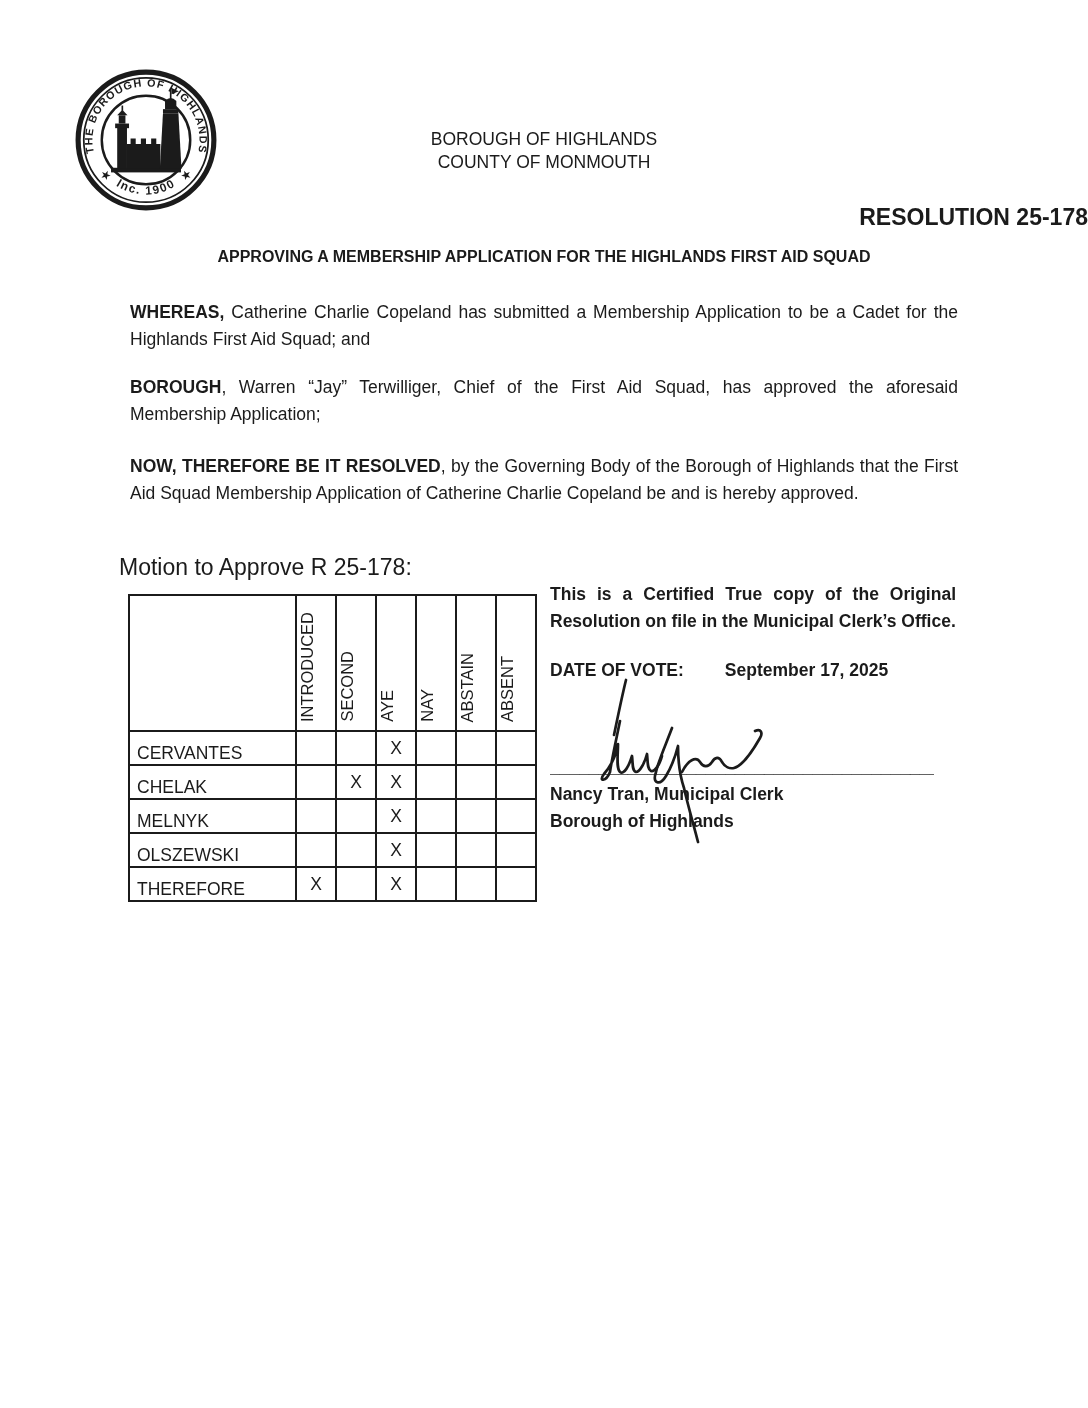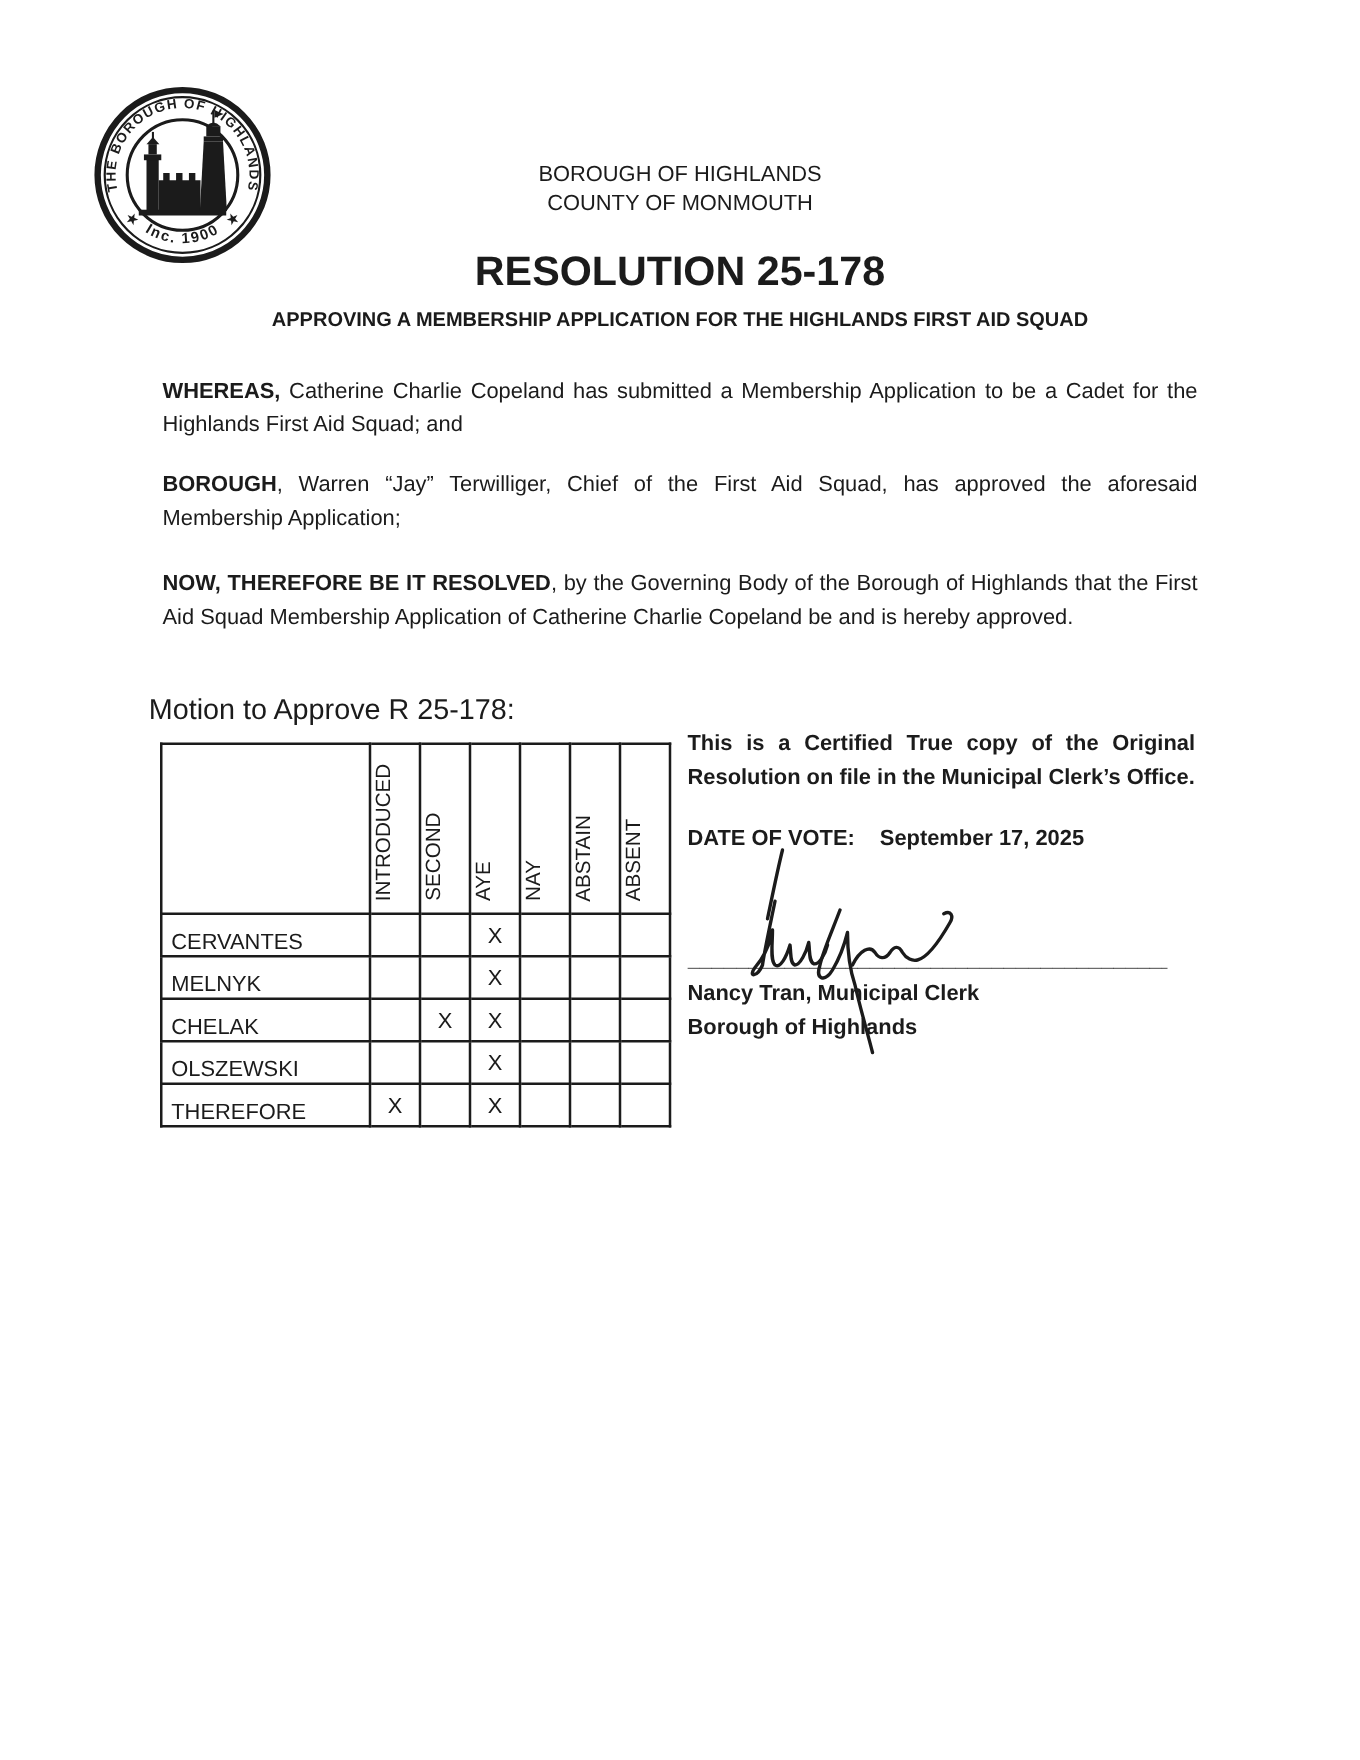--- a/index.html
+++ b/index.html
@@ -17,21 +17,21 @@
   
   .seal { position: absolute; left: 74px; top: 66px; width: 144px; height: 148px; }
   .seal svg { width: 100%; height: 100%; }
   .seal-ring-text { font-family: "Liberation Sans", sans-serif; font-weight: 700; font-size: 10.5px; letter-spacing: 1.1px; fill: #1b1b1b; }
   .seal-bottom-text { font-family: "Liberation Sans", sans-serif; font-weight: 700; font-size: 11.5px; letter-spacing: 1.5px; fill: #1b1b1b; }
   .seal-star { font-size: 12px; fill: #1b1b1b; }
 
   
   .doc-header { padding-top: 128px; text-align: center; }
   .org-line { font-size: 17.5px; line-height: 23px; }
-  .res-title { margin: 23px 0 0 0; font-size: 33px; line-height: 40px; font-weight: 700; letter-spacing: 0; }
+  .res-title { margin: 23px 0 0 0; font-size: 23px; line-height: 40px; font-weight: 700; letter-spacing: 0; text-align: right; }
   .res-subtitle { margin: 9px 0 0 0; font-size: 16px; line-height: 22px; font-weight: 700; }
 
   
   .body-copy { margin: 0 130px; }
   .body-copy p { font-size: 17.5px; line-height: 27px; text-align: justify; margin: 0; }
   .p1 { margin-top: 31px !important; }
   .p2 { margin-top: 21px !important; }
   .p3 { margin-top: 25px !important; }
   .lead { font-weight: 700; }
   .motion-line { margin: 47px 0 0 119px; font-size: 23px; line-height: 27px; }
@@ -50,21 +50,21 @@
     font-size: 16.5px;
     line-height: 1;
     white-space: nowrap;
   }
   .vote-table td.name-cell { font-size: 17.5px; padding: 11px 0 0 7px; height: 25px; text-align: left; }
   .vote-table td.mark-cell { font-size: 17.5px; text-align: center; padding: 0; }
 
   
   .cert-col { width: 406px; margin-left: 13px; position: relative; font-weight: bold; }
   .cert-text { margin: 0; font-size: 17.5px; line-height: 27px; text-align: justify; }
-  .date-row { margin-top: 22px; display: flex; gap: 20px; font-size: 17.5px; line-height: 27px; }
+  .date-row { margin-top: 22px; display: flex; gap: 41px; font-size: 17.5px; line-height: 27px; }
   .sig-area { position: relative; height: 97px; }
   .sig-line {
     position: absolute; left: 0; bottom: 0;
     width: 384px; height: 27px; line-height: 27px;
     font-size: 17.5px; overflow: hidden; white-space: nowrap;
   }
   .signature-svg { position: absolute; left: 44px; top: -8px; width: 240px; height: 172px; overflow: visible; pointer-events: none; }
   .signer-line { font-size: 17.5px; line-height: 27px; }
 </style>
 </head>
@@ -150,32 +150,32 @@
           <tr>
             <td class="name-cell">CERVANTES</td>
             <td class="mark-cell"></td>
             <td class="mark-cell"></td>
             <td class="mark-cell">X</td>
             <td class="mark-cell"></td>
             <td class="mark-cell"></td>
             <td class="mark-cell"></td>
           </tr>
           <tr>
+            <td class="name-cell">CHELAK</td>
+            <td class="mark-cell"></td>
+            <td class="mark-cell">X</td>
+            <td class="mark-cell">X</td>
+            <td class="mark-cell"></td>
+            <td class="mark-cell"></td>
+            <td class="mark-cell"></td>
+          </tr>
+          <tr>
             <td class="name-cell">MELNYK</td>
             <td class="mark-cell"></td>
             <td class="mark-cell"></td>
-            <td class="mark-cell">X</td>
-            <td class="mark-cell"></td>
-            <td class="mark-cell"></td>
-            <td class="mark-cell"></td>
-          </tr>
-          <tr>
-            <td class="name-cell">CHELAK</td>
-            <td class="mark-cell"></td>
-            <td class="mark-cell">X</td>
             <td class="mark-cell">X</td>
             <td class="mark-cell"></td>
             <td class="mark-cell"></td>
             <td class="mark-cell"></td>
           </tr>
           <tr>
             <td class="name-cell">OLSZEWSKI</td>
             <td class="mark-cell"></td>
             <td class="mark-cell"></td>
             <td class="mark-cell">X</td>

